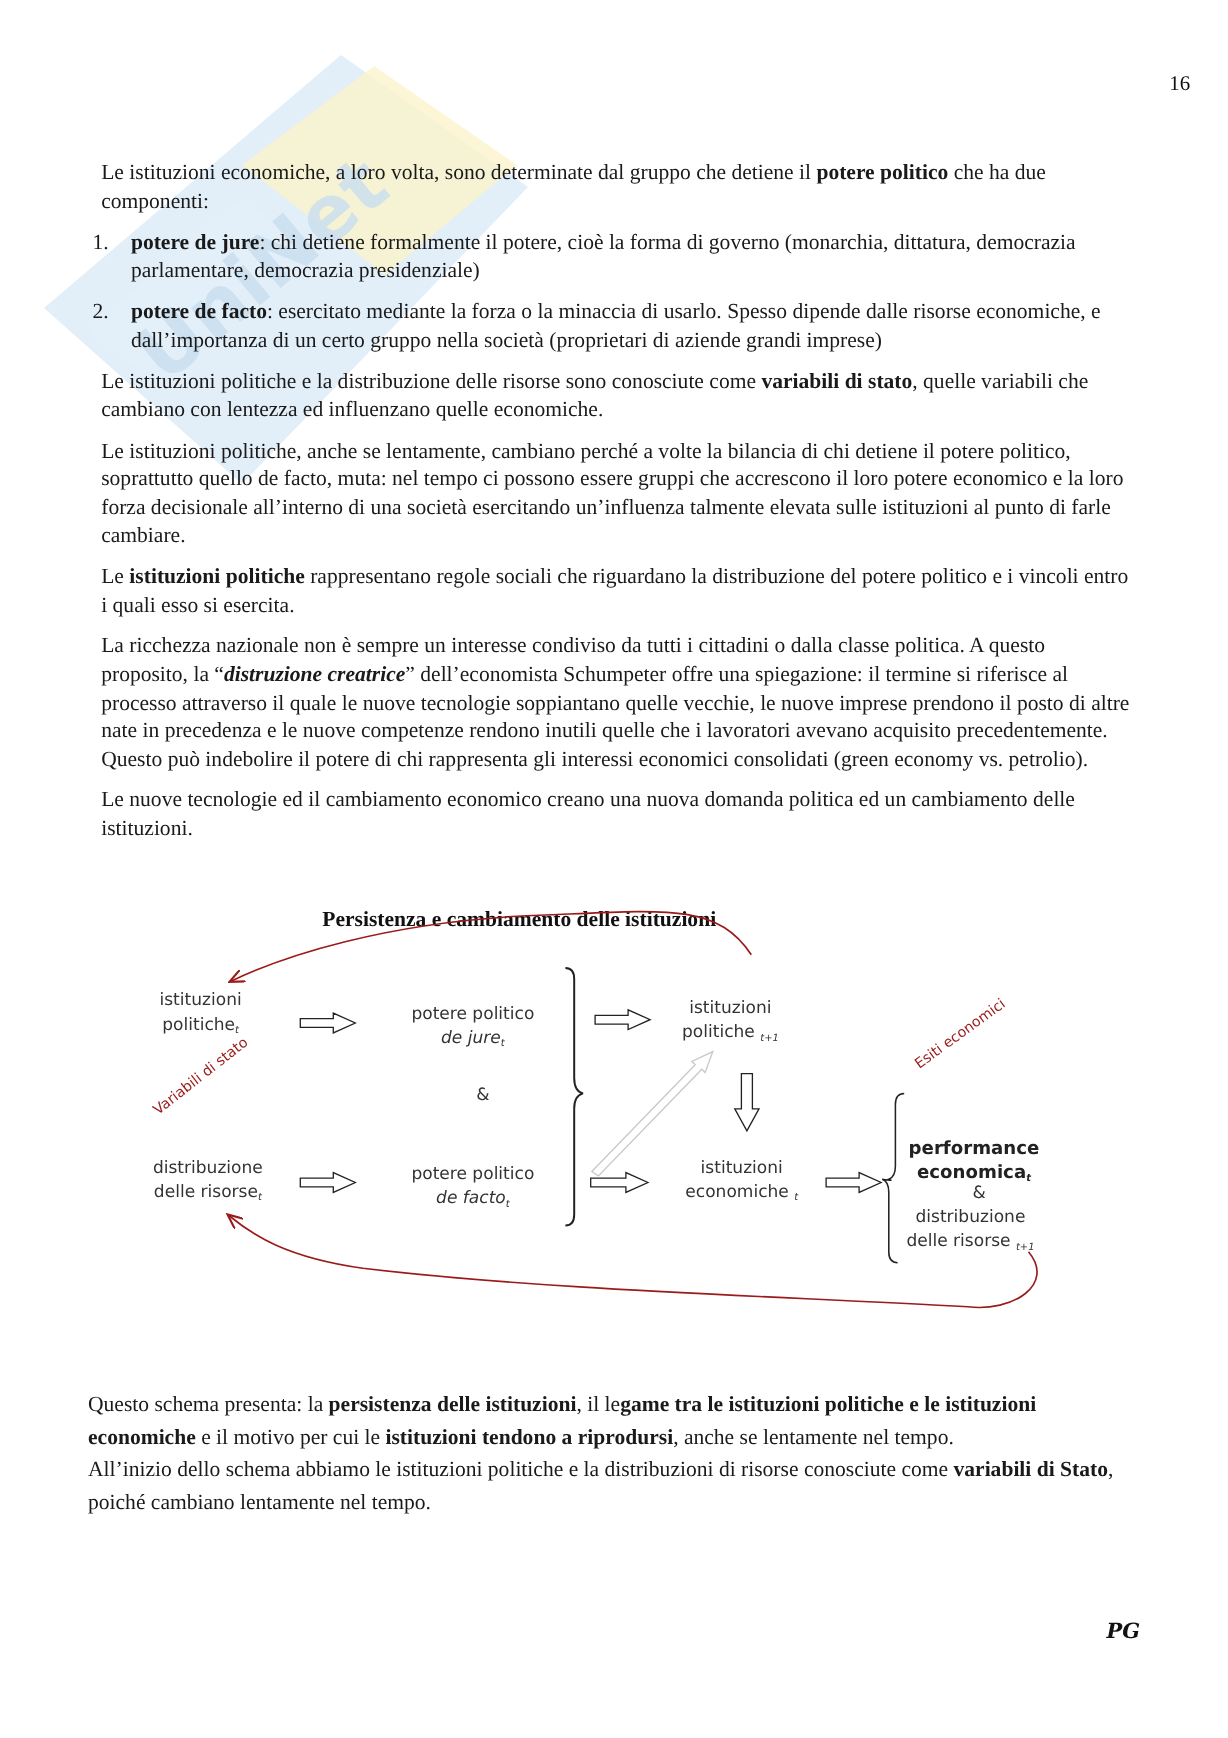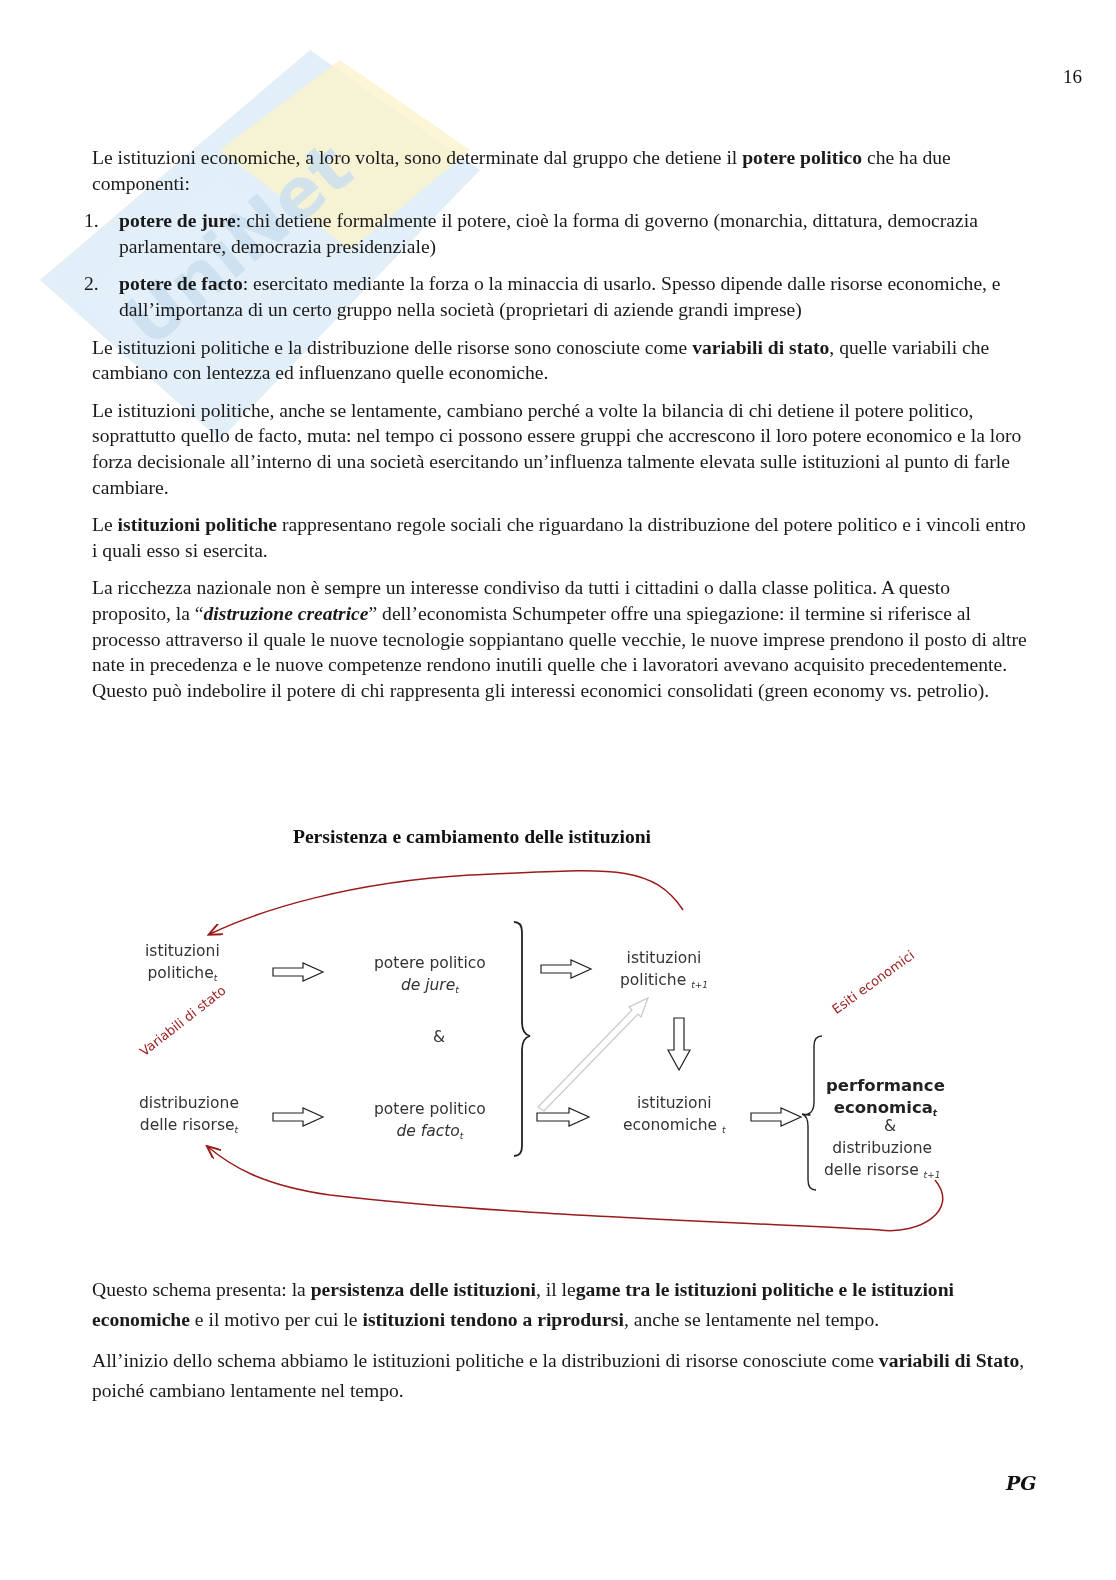--- a/index.html
+++ b/index.html
@@ -6,28 +6,28 @@
   body { width: 1116px; height: 1580px; position: relative; overflow: hidden; }
   .page { position: absolute; left: 0; top: 0; width: 1116px; height: 1580px; background: #fff; }
   .watermark { position: absolute; left: 20px; top: 20px; width: 480px; height: 500px; pointer-events: none; }
   .page-number { position: absolute; left: 1063px; top: 66px; font-family: "Liberation Serif", serif; font-size: 19px; color: #111; }
   .body-text { position: absolute; left: 80px; top: 133px; width: 960px; font-family: "Liberation Serif", serif; font-size: 19.6px; line-height: 25.6px; color: #1a1a1a; }
   .body-text p { margin: 12px; }
   .body-text b { font-weight: bold; }
   .list-item { position: relative; padding-left: 27px; }
   .list-num { position: absolute; left: -8px; top: 0; }
   .diagram-title { position: absolute; left: 0; width: 944px; top: 826px; text-align: center; font-family: "Liberation Serif", serif; font-weight: bold; font-size: 19.6px; color: #111; }
-  .diagram { position: absolute; left: 0; top: 850px; width: 1064px; height: 400px; }
+  .diagram { position: absolute; left: 0; top: 808px; width: 1064px; height: 400px; }
   .dlabel { position: absolute; font-family: "DejaVu Sans", sans-serif; font-size: 15.5px; color: #333; text-align: center; line-height: 22px; white-space: nowrap; }
   .dlabel i { font-style: italic; }
   .dlabel sub { font-size: 9px; font-style: italic; vertical-align: -3px; }
   .dlabel.bold { font-weight: bold; font-size: 16.5px; color: #222; margin-top: 20px; }
   .rotated { position: absolute; font-family: "DejaVu Sans", sans-serif; font-size: 13px; color: #9b1b1b; white-space: nowrap; transform-origin: left bottom; }
   .text-after { position: absolute; left: 80px; top: 1263px; width: 960px; font-family: "Liberation Serif", serif; font-size: 19.6px; line-height: 29.5px; color: #1a1a1a; }
-  .text-after p { margin: 12px; }
+  .text-after p { margin: 0; }
   .footer-mark { position: absolute; left: 1006px; top: 1472px; font-family: "DejaVu Serif", serif; font-style: italic; font-weight: bold; font-size: 19px; color: #111; }
 </style>
 </head>
 <body>
 
 <div class="page">
 
   <svg class="watermark" viewBox="0 0 480 500">
     <polygon points="20,260 290,30 460,150 200,420" fill="#d8e8f5" opacity="0.75"></polygon>
     <polygon points="200,130 320,40 450,130 330,230" fill="#fbf4cc" opacity="0.8"></polygon>
@@ -50,20 +50,21 @@
     <p>
       <span>Le istituzioni politiche e la distribuzione delle risorse sono conosciute come </span><b>variabili di stato</b><span>, quelle variabili che cambiano con lentezza ed influenzano quelle economiche.</span>
     </p>
     <p>Le istituzioni politiche, anche se lentamente, cambiano perché a volte la bilancia di chi detiene il potere politico, soprattutto quello de facto, muta: nel tempo ci possono essere gruppi che accrescono il loro potere economico e la loro forza decisionale all’interno di una società esercitando un’influenza talmente elevata sulle istituzioni al punto di farle cambiare.</p>
     <p>
       <span>Le </span><b>istituzioni politiche</b><span> rappresentano regole sociali che riguardano la distribuzione del potere politico e i vincoli entro i quali esso si esercita.</span>
     </p>
     <p>
       <span>La ricchezza nazionale non è sempre un interesse condiviso da tutti i cittadini o dalla classe politica. A questo proposito, la “</span><b><i>distruzione creatrice</i></b><span>” dell’economista Schumpeter offre una spiegazione: il termine si riferisce al processo attraverso il quale le nuove tecnologie soppiantano quelle vecchie, le nuove imprese prendono il posto di altre nate in precedenza e le nuove competenze rendono inutili quelle che i lavoratori avevano acquisito precedentemente. Questo può indebolire il potere di chi rappresenta gli interessi economici consolidati (green economy vs. petrolio).</span>
     </p>
+    <p>Le nuove tecnologie ed il cambiamento economico creano una nuova domanda politica ed un cambiamento delle istituzioni.</p>
   </div>
 
   <div class="diagram-title">Persistenza e cambiamento delle istituzioni</div>
 
   <div class="diagram">
     <svg width="1116" height="400" style="position:absolute;left:0;top:0">
       <defs>
         <marker id="redhead" markerWidth="10" markerHeight="8" refX="8" refY="4" orient="auto">
           <path d="M0,0 L9,4 L0,8" fill="none" stroke="#9b1b1b" stroke-width="1.3"></path>
         </marker>

